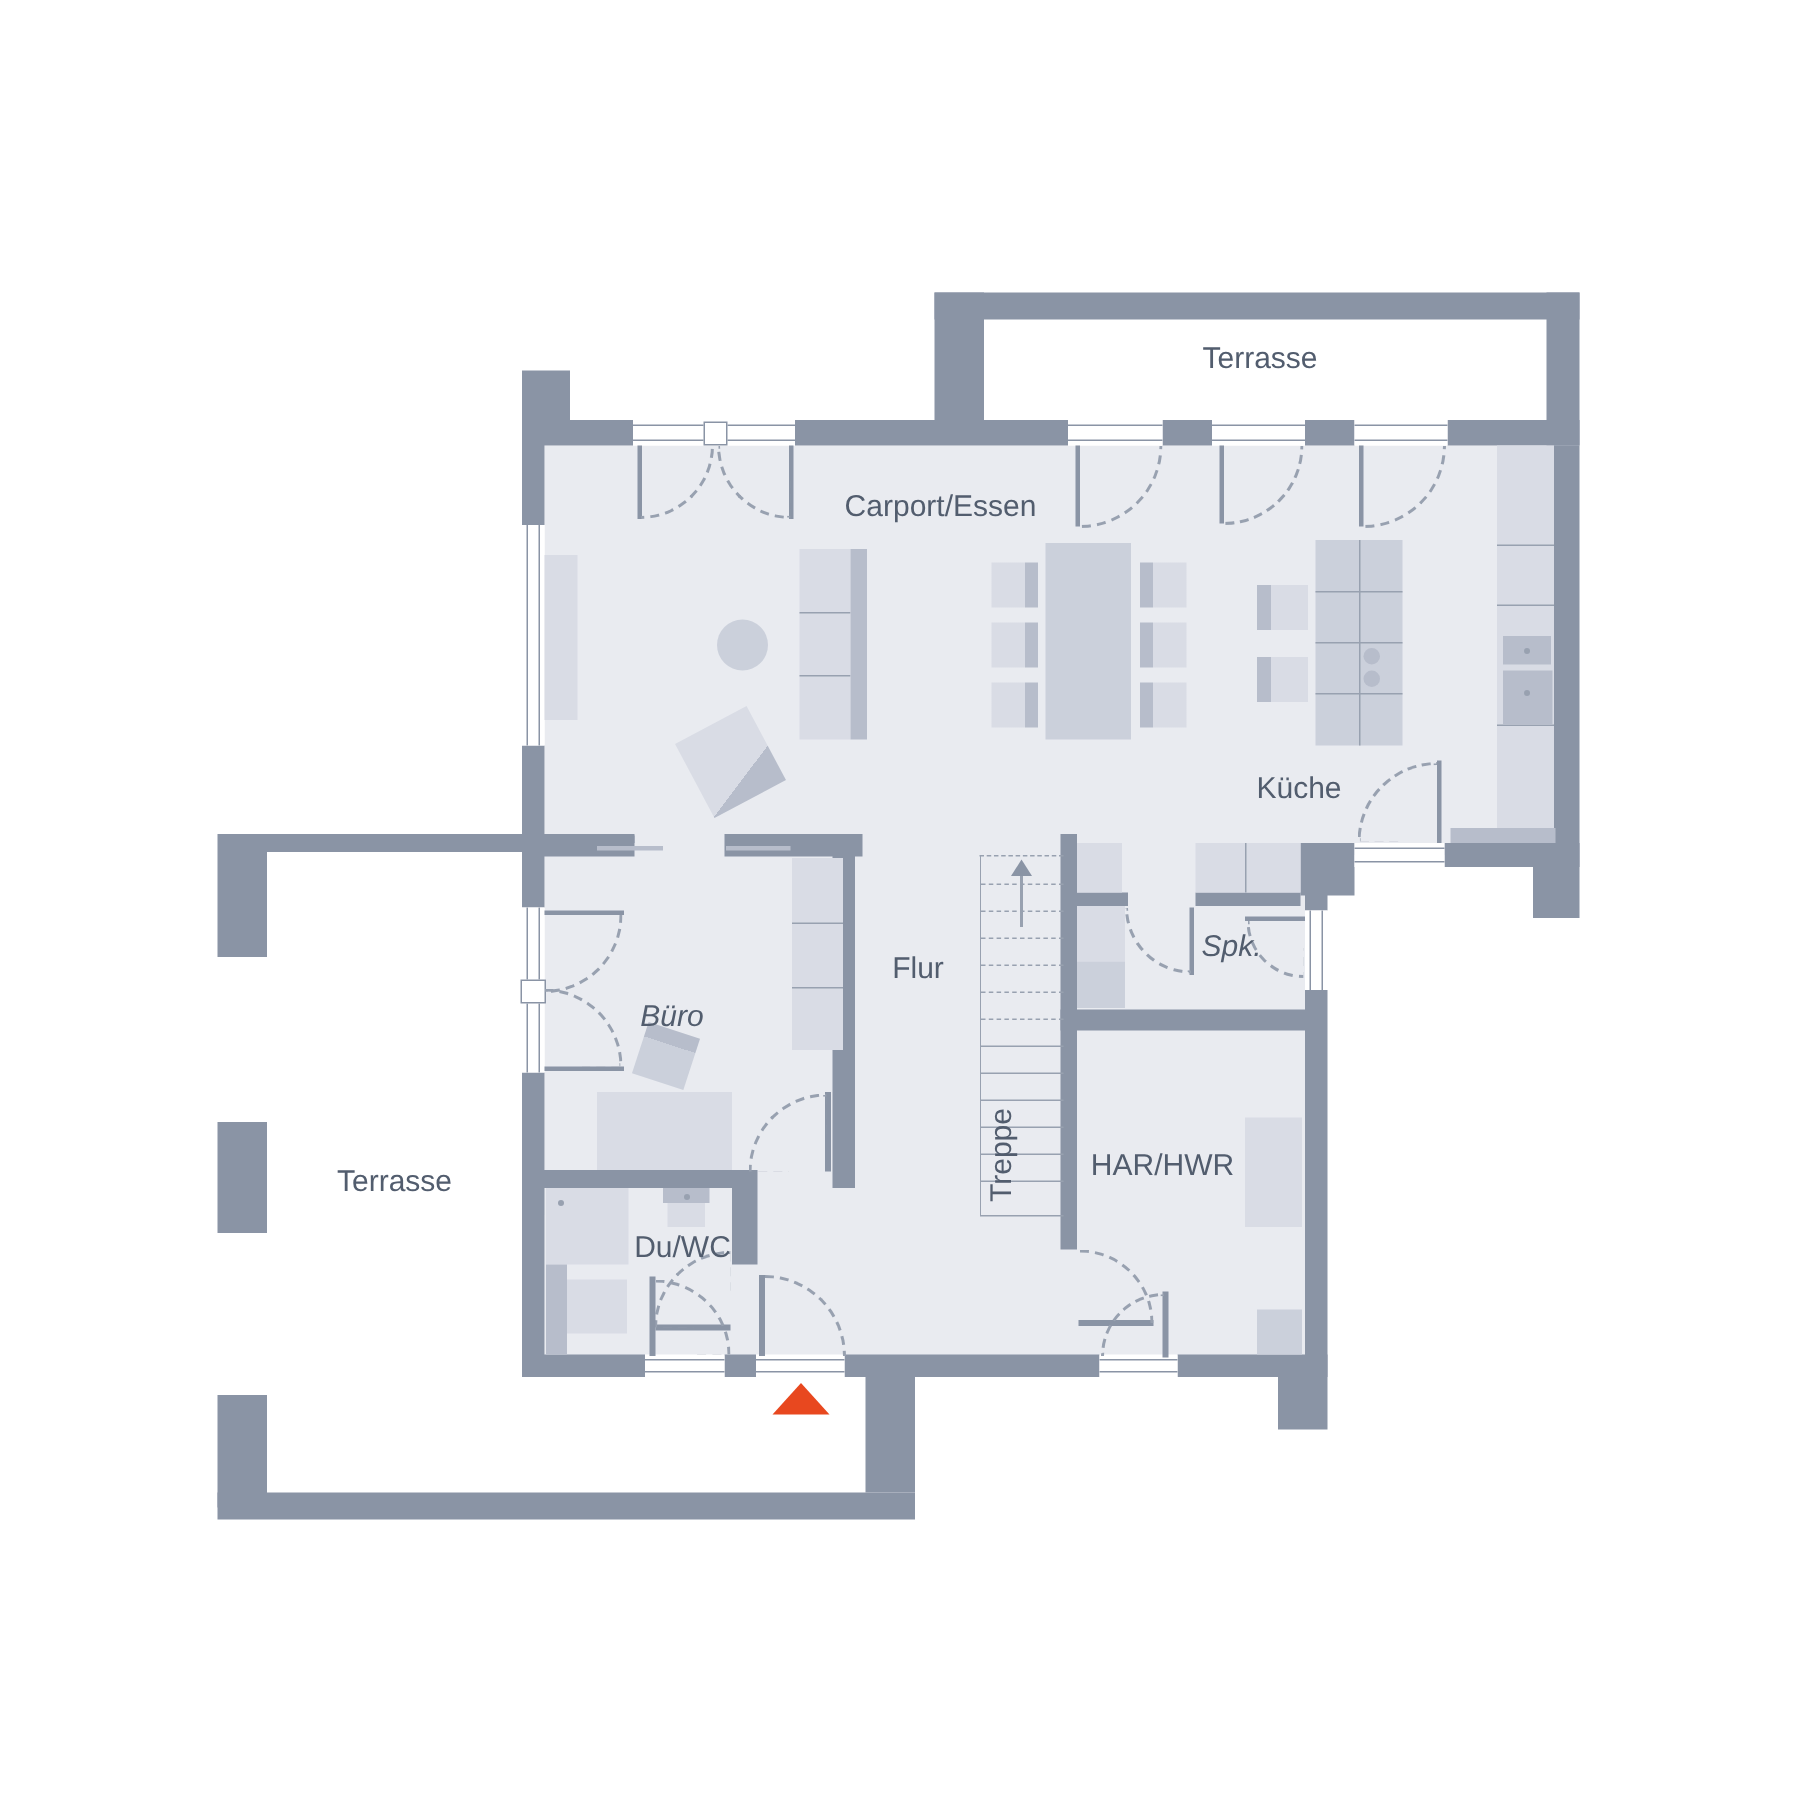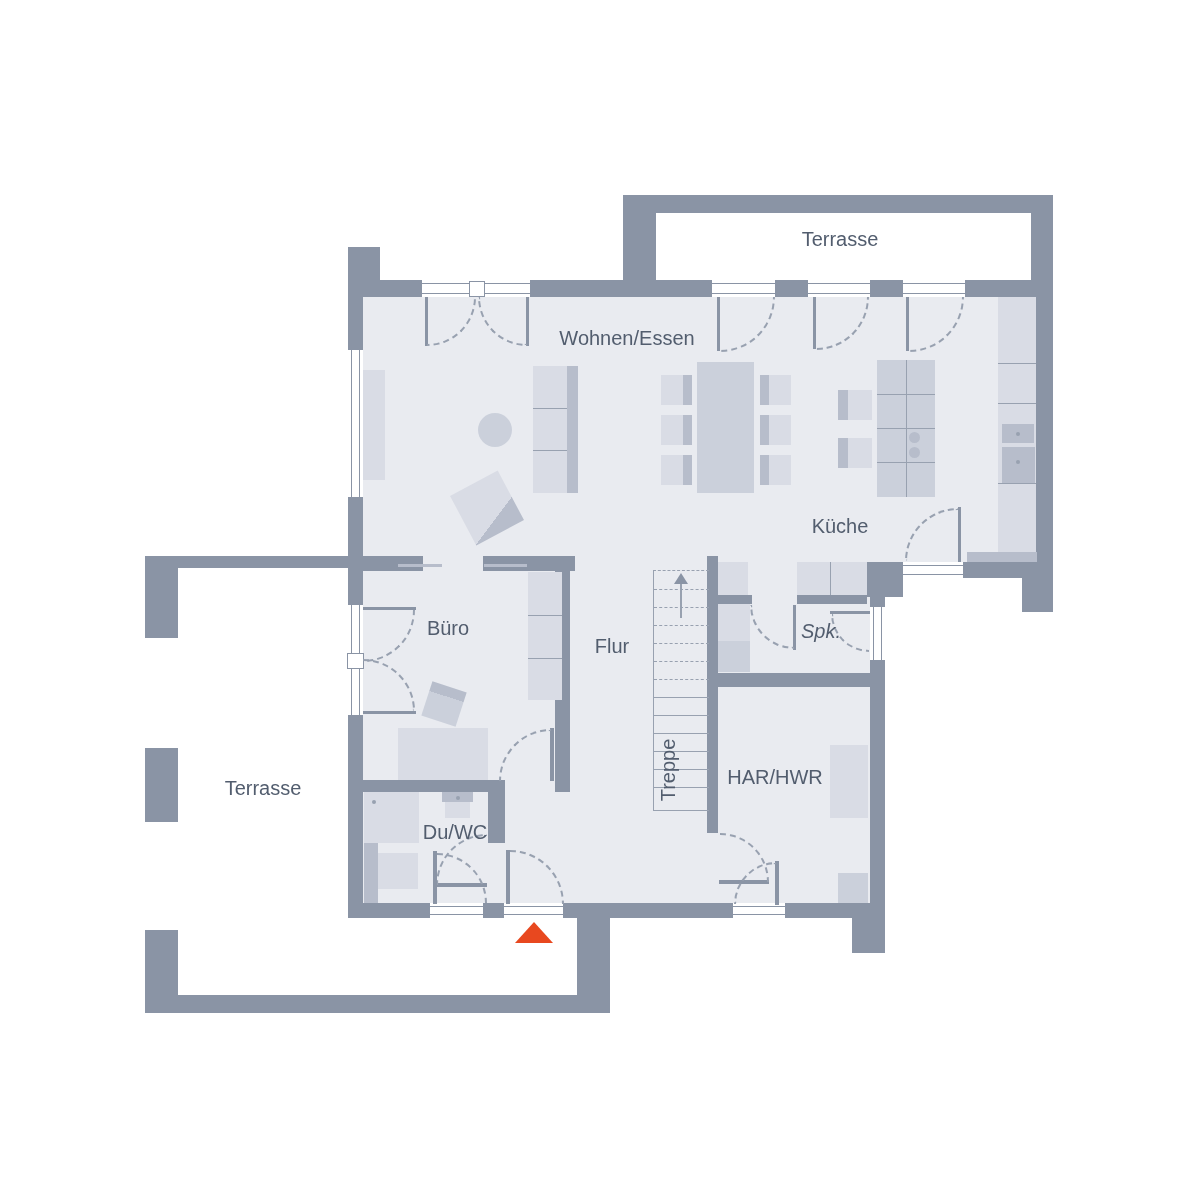--- a/index.html
+++ b/index.html
@@ -224,23 +224,23 @@
   <div class="dot" style="left:372px;top:800px;"></div>
   <div class="fu3" style="left:364px;top:843px;width:14px;height:60px;"></div>
   <div class="fu" style="left:378px;top:853px;width:40px;height:36px;"></div>
   <div class="fu3" style="left:442px;top:792px;width:31px;height:10px;"></div>
   <div class="fu" style="left:445px;top:802px;width:25px;height:16px;"></div>
   <div class="dot" style="left:456px;top:796px;"></div>
 
   <div style="position:absolute;left:515px;top:922px;width:0;height:0;border-left:19px solid transparent;border-right:19px solid transparent;border-bottom:21px solid var(--accent);"></div>
 
   <div class="lbl" style="left:770px;top:227px;width:140px;">Terrasse</div>
-  <div class="lbl" style="left:537px;top:326px;width:180px;">Wohnen/Essen</div>
-  <div class="lbl" style="left:800px;top:514px;width:80px;">Küche</div>
-  <div class="lbl" style="left:408px;top:616px;width:80px;">Büro</div>
+  <div class="lbl" style="left:537px;top:326px;width:180px;">Carport/Essen</div>
+  <div class="lbl" style="left:826px;top:514px;width:80px;">Küche</div>
+  <div class="lbl" style="left:408px;top:666px;width:80px;font-style:italic;">Büro</div>
   <div class="lbl" style="left:572px;top:634px;width:80px;">Flur</div>
   <div class="lbl" style="left:781px;top:619px;width:80px;font-style:italic;">Spk.</div>
   <div class="lbl" style="left:618px;top:758px;width:100px;transform:rotate(-90deg);">Treppe</div>
   <div class="lbl" style="left:695px;top:765px;width:160px;">HAR/HWR</div>
   <div class="lbl" style="left:395px;top:820px;width:120px;">Du/WC</div>
   <div class="lbl" style="left:203px;top:776px;width:120px;">Terrasse</div>
 
 </div>
 
 </body></html>

